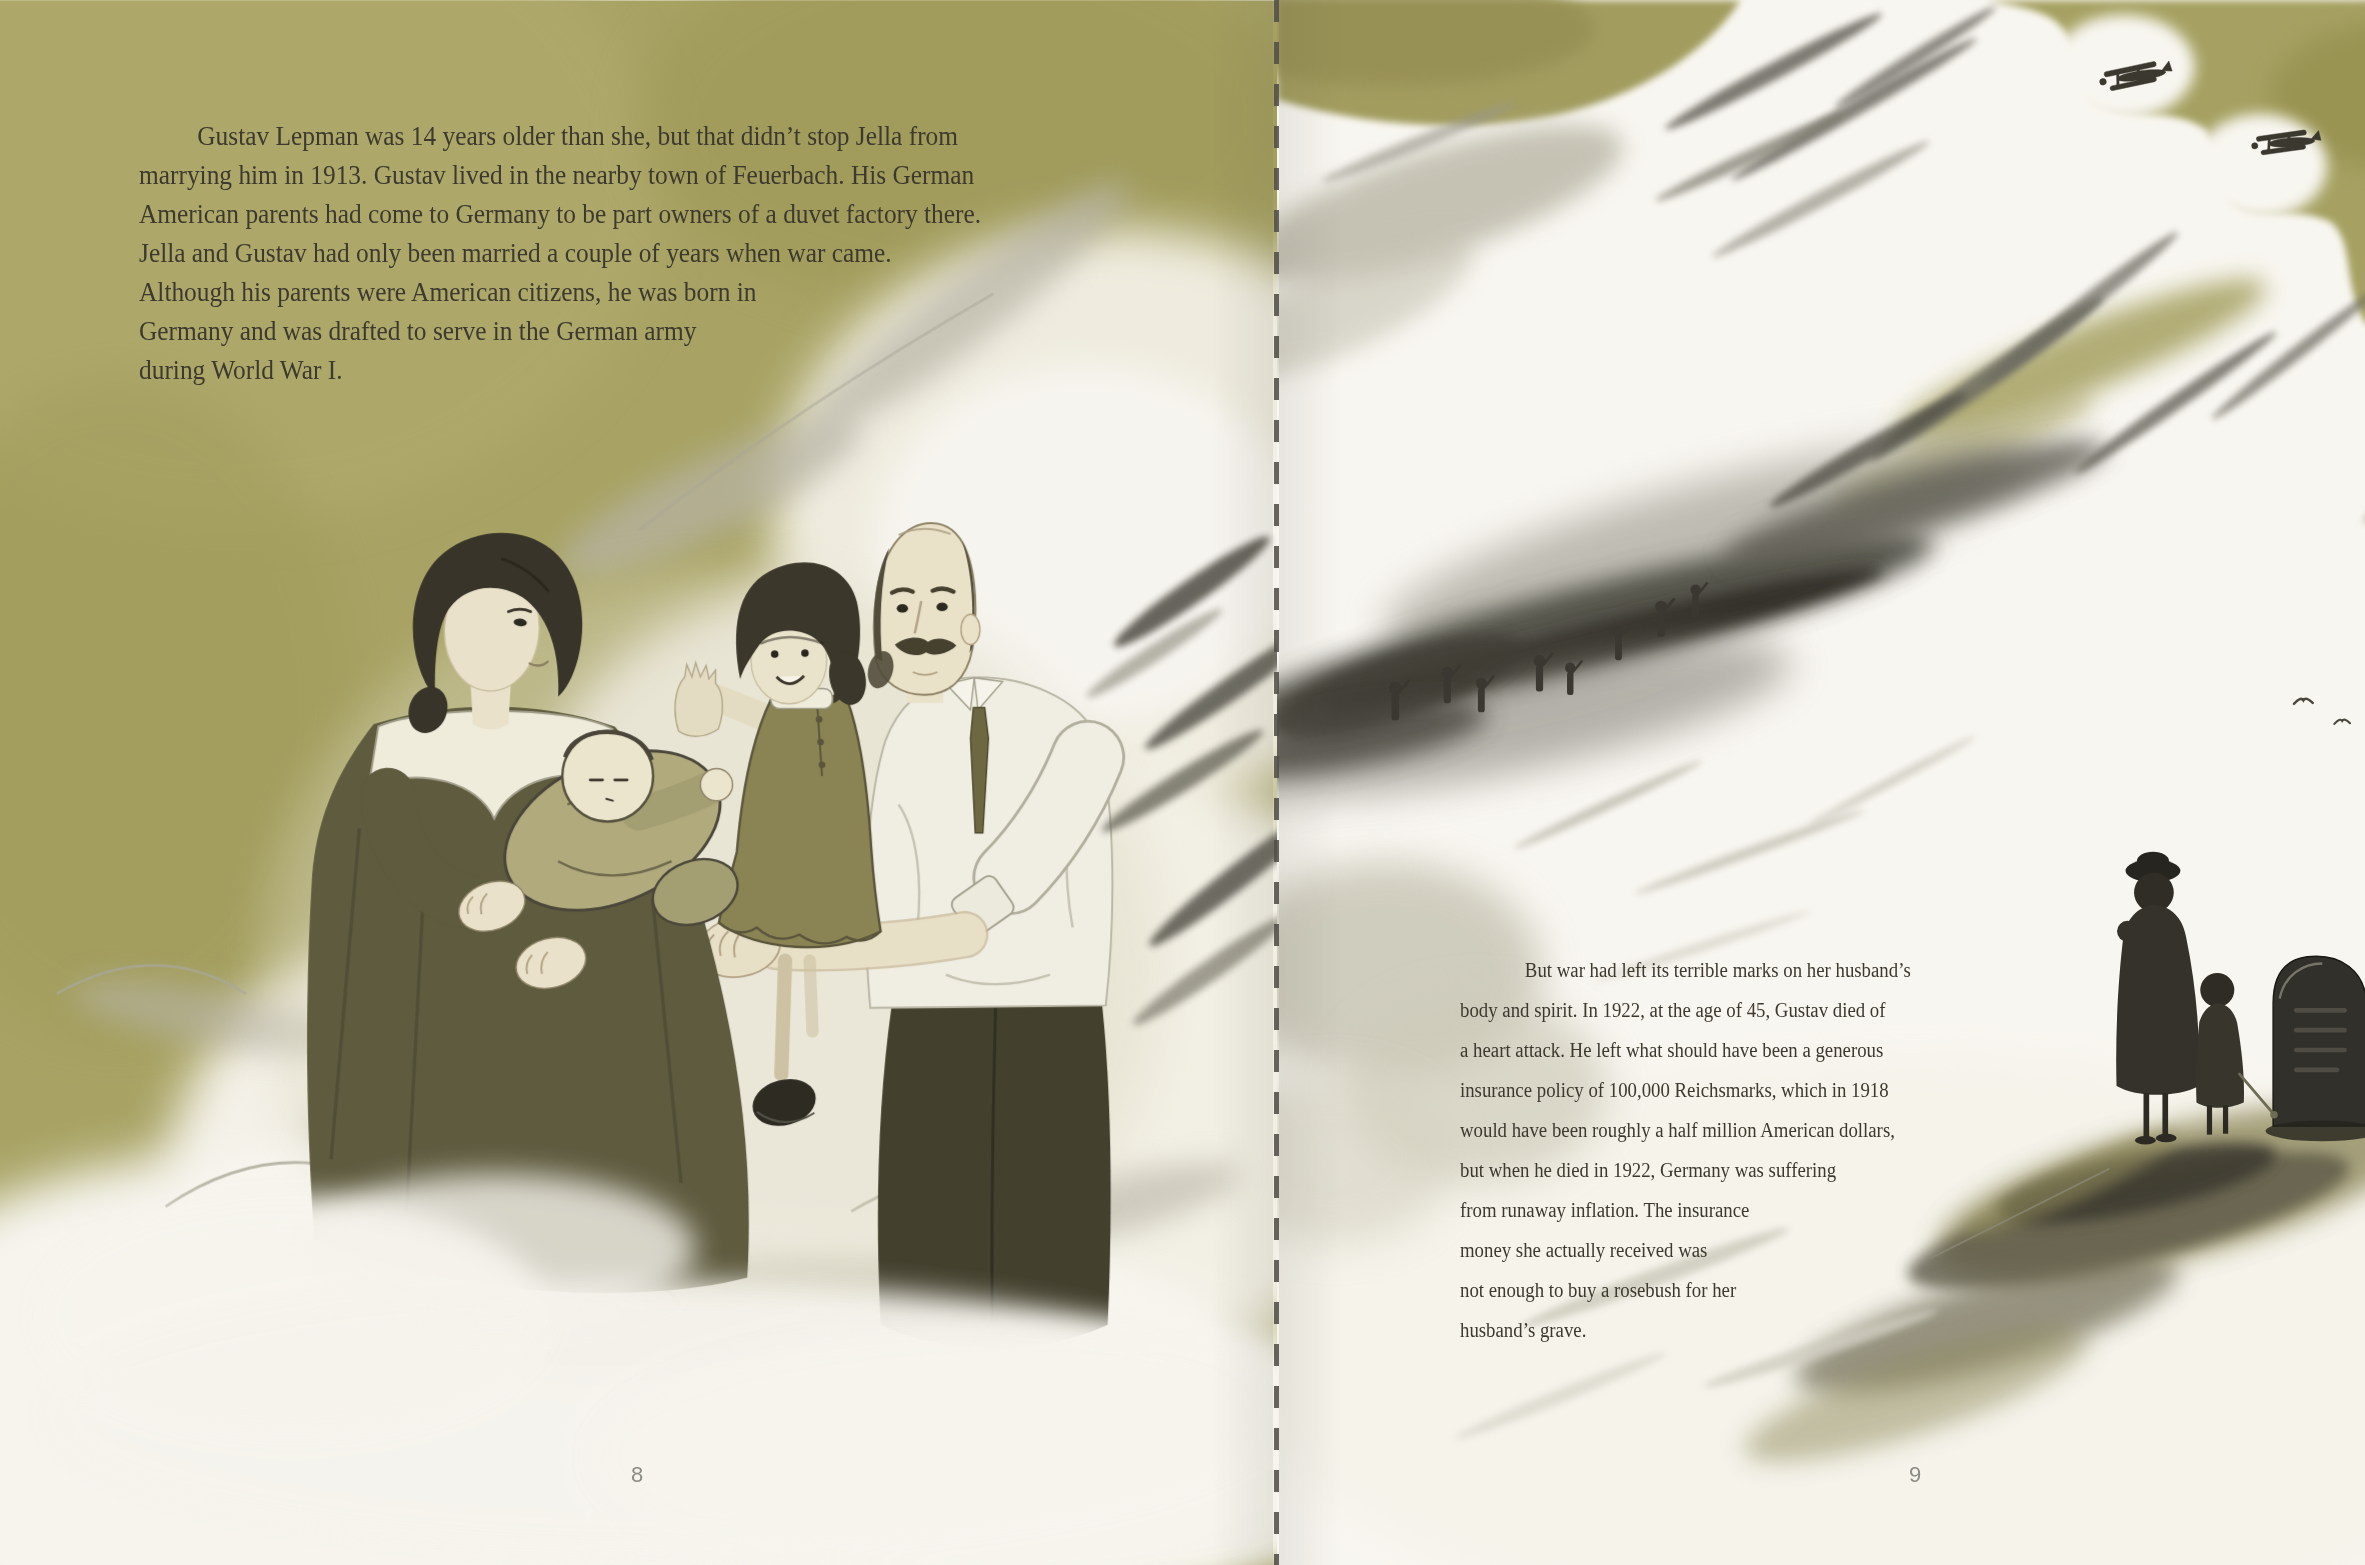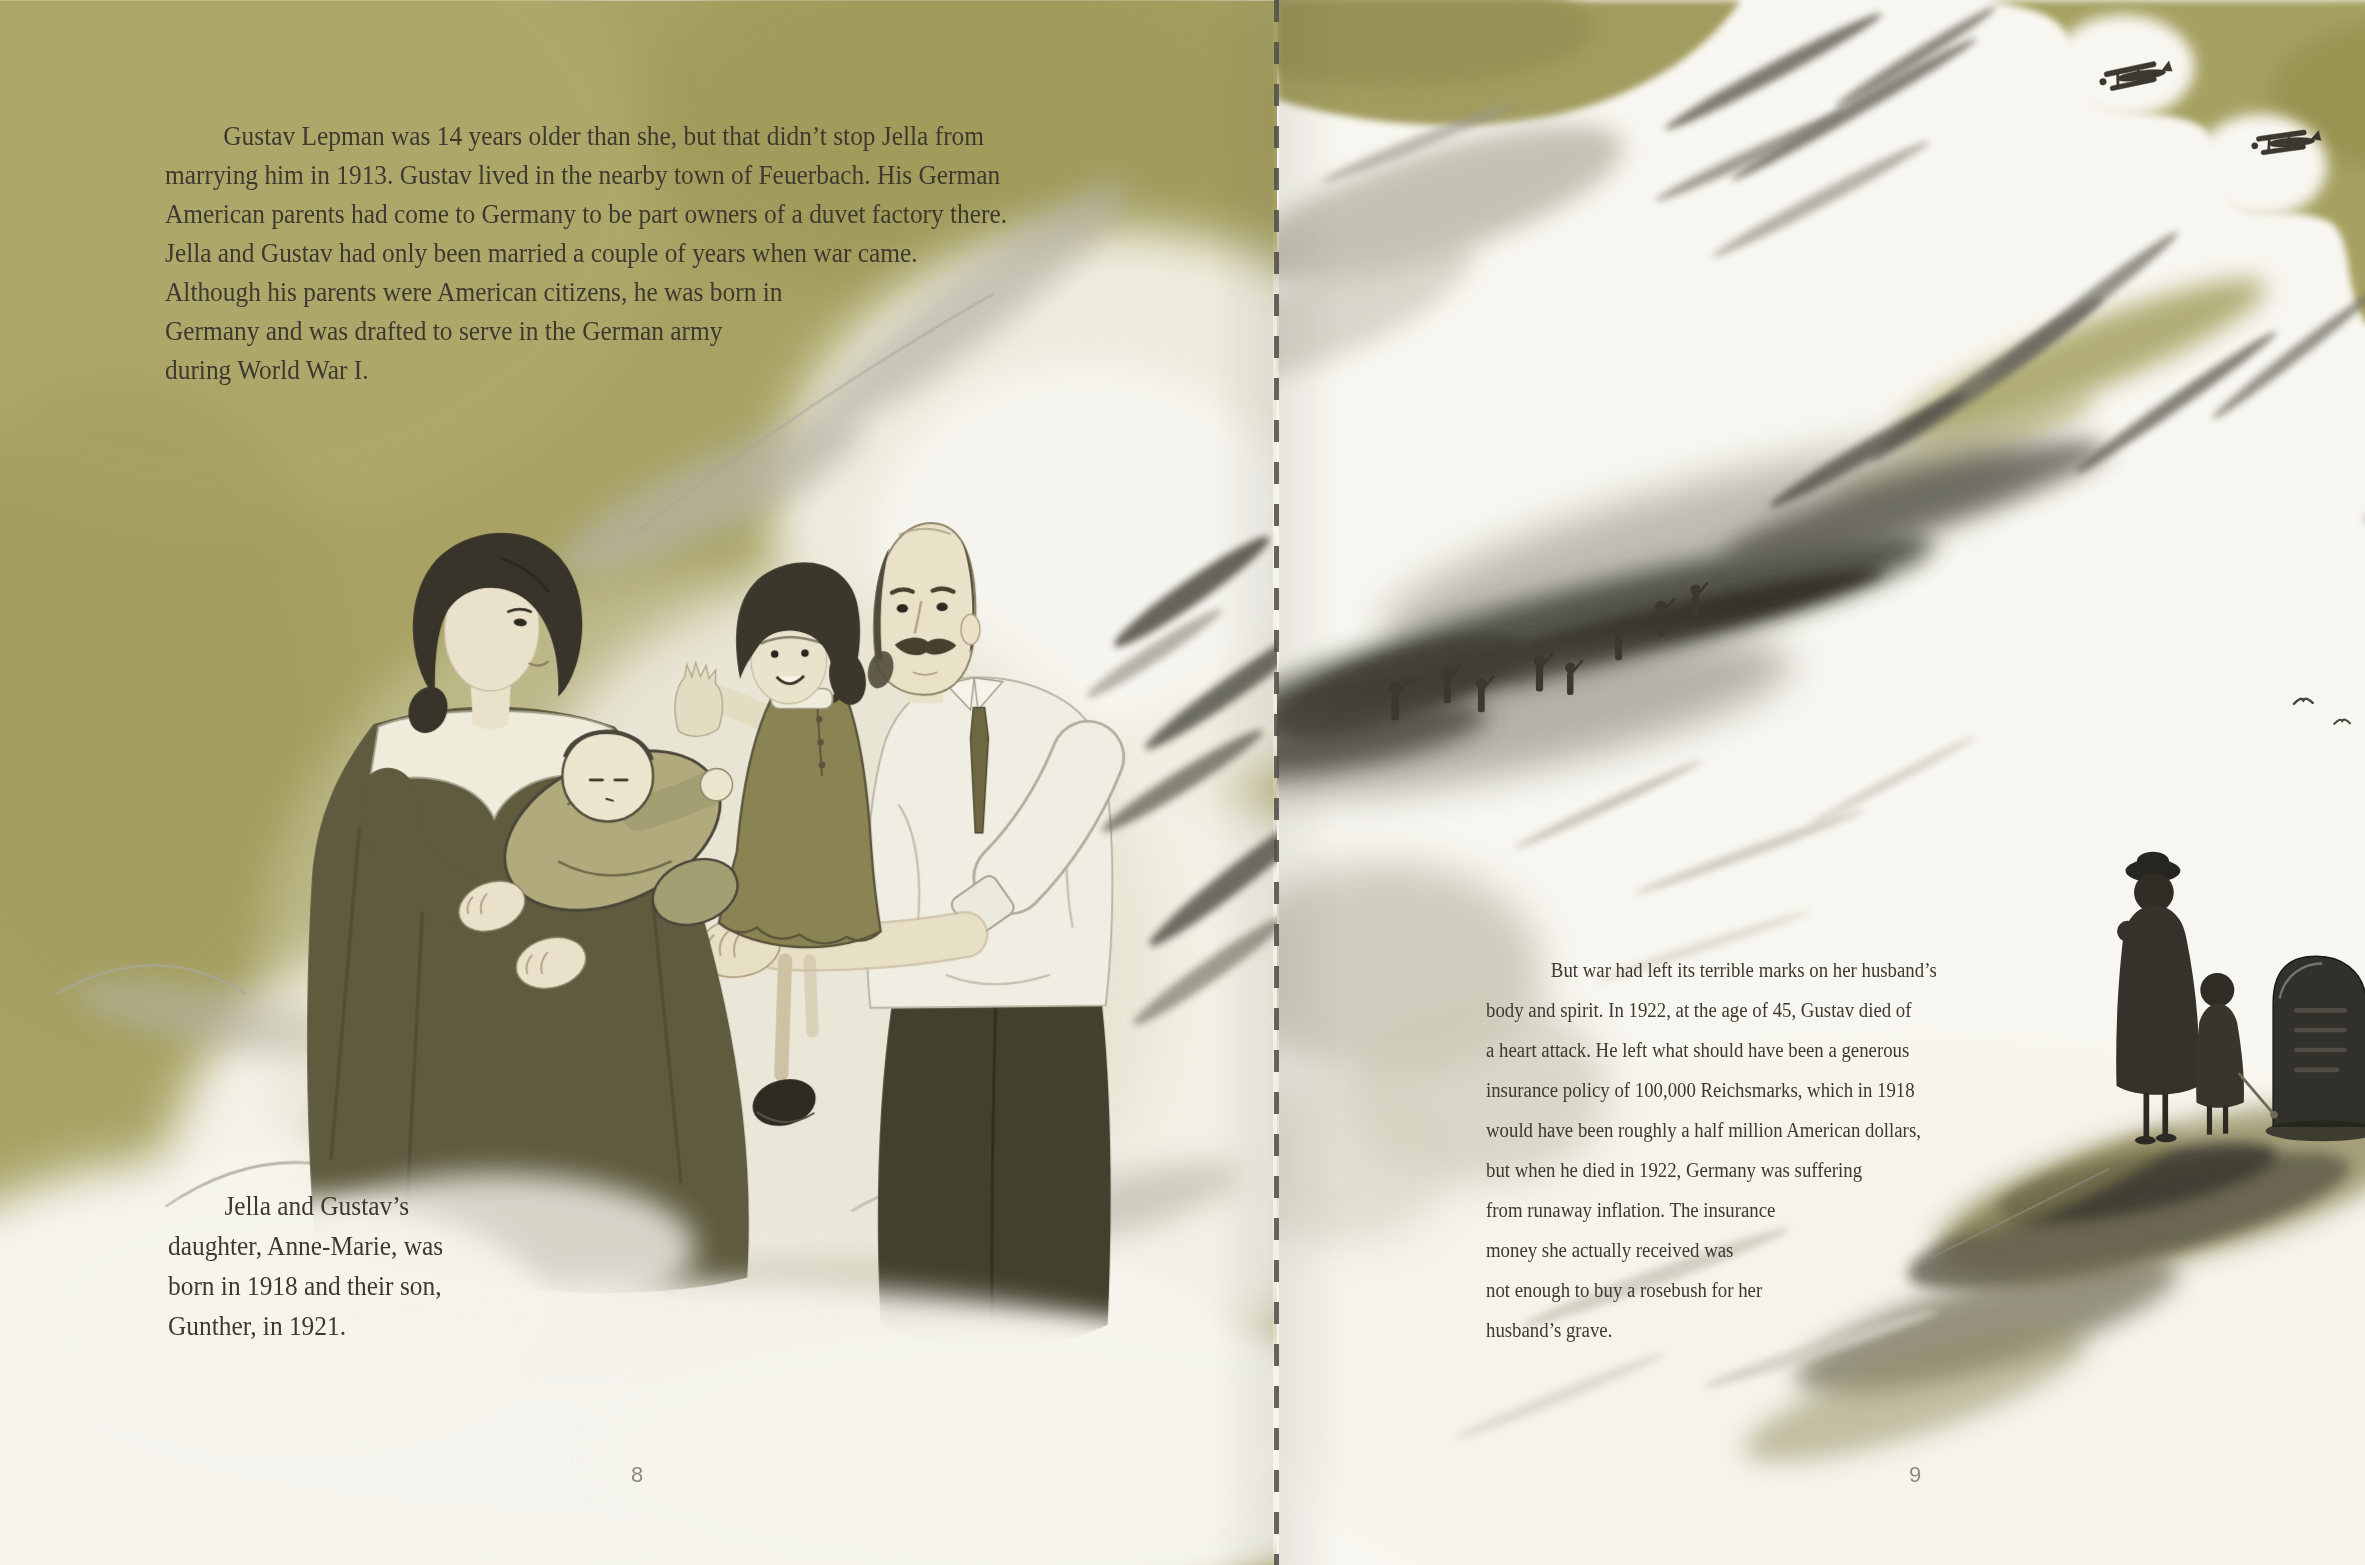--- a/index.html
+++ b/index.html
@@ -19,21 +19,21 @@
   }
   .fold-left {
     position:absolute; left:1211px; top:0; width:62px; height:1566px; z-index:2;
     background:linear-gradient(to right, rgba(90,88,72,0), rgba(90,88,72,.10));
   }
   .fold-right {
     position:absolute; left:1279px; top:0; width:62px; height:1566px; z-index:2;
     background:linear-gradient(to left, rgba(90,88,72,0), rgba(90,88,72,.10));
   }
 
-  .para { position:absolute; z-index:5; color:#3d392f;margin-left:26px; }
+  .para { position:absolute; z-index:5; color:#3d392f; }
   .para .line { white-space:nowrap; transform:scaleX(.94); transform-origin:0 50%; }
   .para-left    { left:139px;  top:117px;  font-size:27px; line-height:39px; }
   .para-caption { left:142px;  top:1186px; font-size:27px; line-height:40px; }
   .para-right   { left:1460px; top:950px; font-size:20px; line-height:40px; }
   .indent-1 { padding-left:62px; }
   .indent-2 { padding-left:60px; }
   .indent-3 { padding-left:69px; }
 
   .pagenum {
     position:absolute; z-index:5; font-family:"Liberation Sans", sans-serif;
@@ -405,26 +405,20 @@
   <div class="para para-left">
     <div class="line indent-1">Gustav Lepman was 14 years older than she, but that didn’t stop Jella from</div>
     <div class="line">marrying him in 1913. Gustav lived in the nearby town of Feuerbach. His German</div>
     <div class="line">American parents had come to Germany to be part owners of a duvet factory there.</div>
     <div class="line">Jella and Gustav had only been married a couple of years when war came.</div>
     <div class="line">Although his parents were American citizens, he was born in</div>
     <div class="line">Germany and was drafted to serve in the German army</div>
     <div class="line">during World War I.</div>
   </div>
 
-  <div class="para para-caption">
-    <div class="line indent-2">Jella and Gustav’s</div>
-    <div class="line">daughter, Anne-Marie, was</div>
-    <div class="line">born in 1918 and their son,</div>
-    <div class="line">Gunther, in 1921.</div>
-  </div>
 
   <div class="para para-right">
     <div class="line indent-3">But war had left its terrible marks on her husband’s</div>
     <div class="line">body and spirit. In 1922, at the age of 45, Gustav died of</div>
     <div class="line">a heart attack. He left what should have been a generous</div>
     <div class="line">insurance policy of 100,000 Reichsmarks, which in 1918</div>
     <div class="line">would have been roughly a half million American dollars,</div>
     <div class="line">but when he died in 1922, Germany was suffering</div>
     <div class="line">from runaway inflation. The insurance</div>
     <div class="line">money she actually received was</div>

